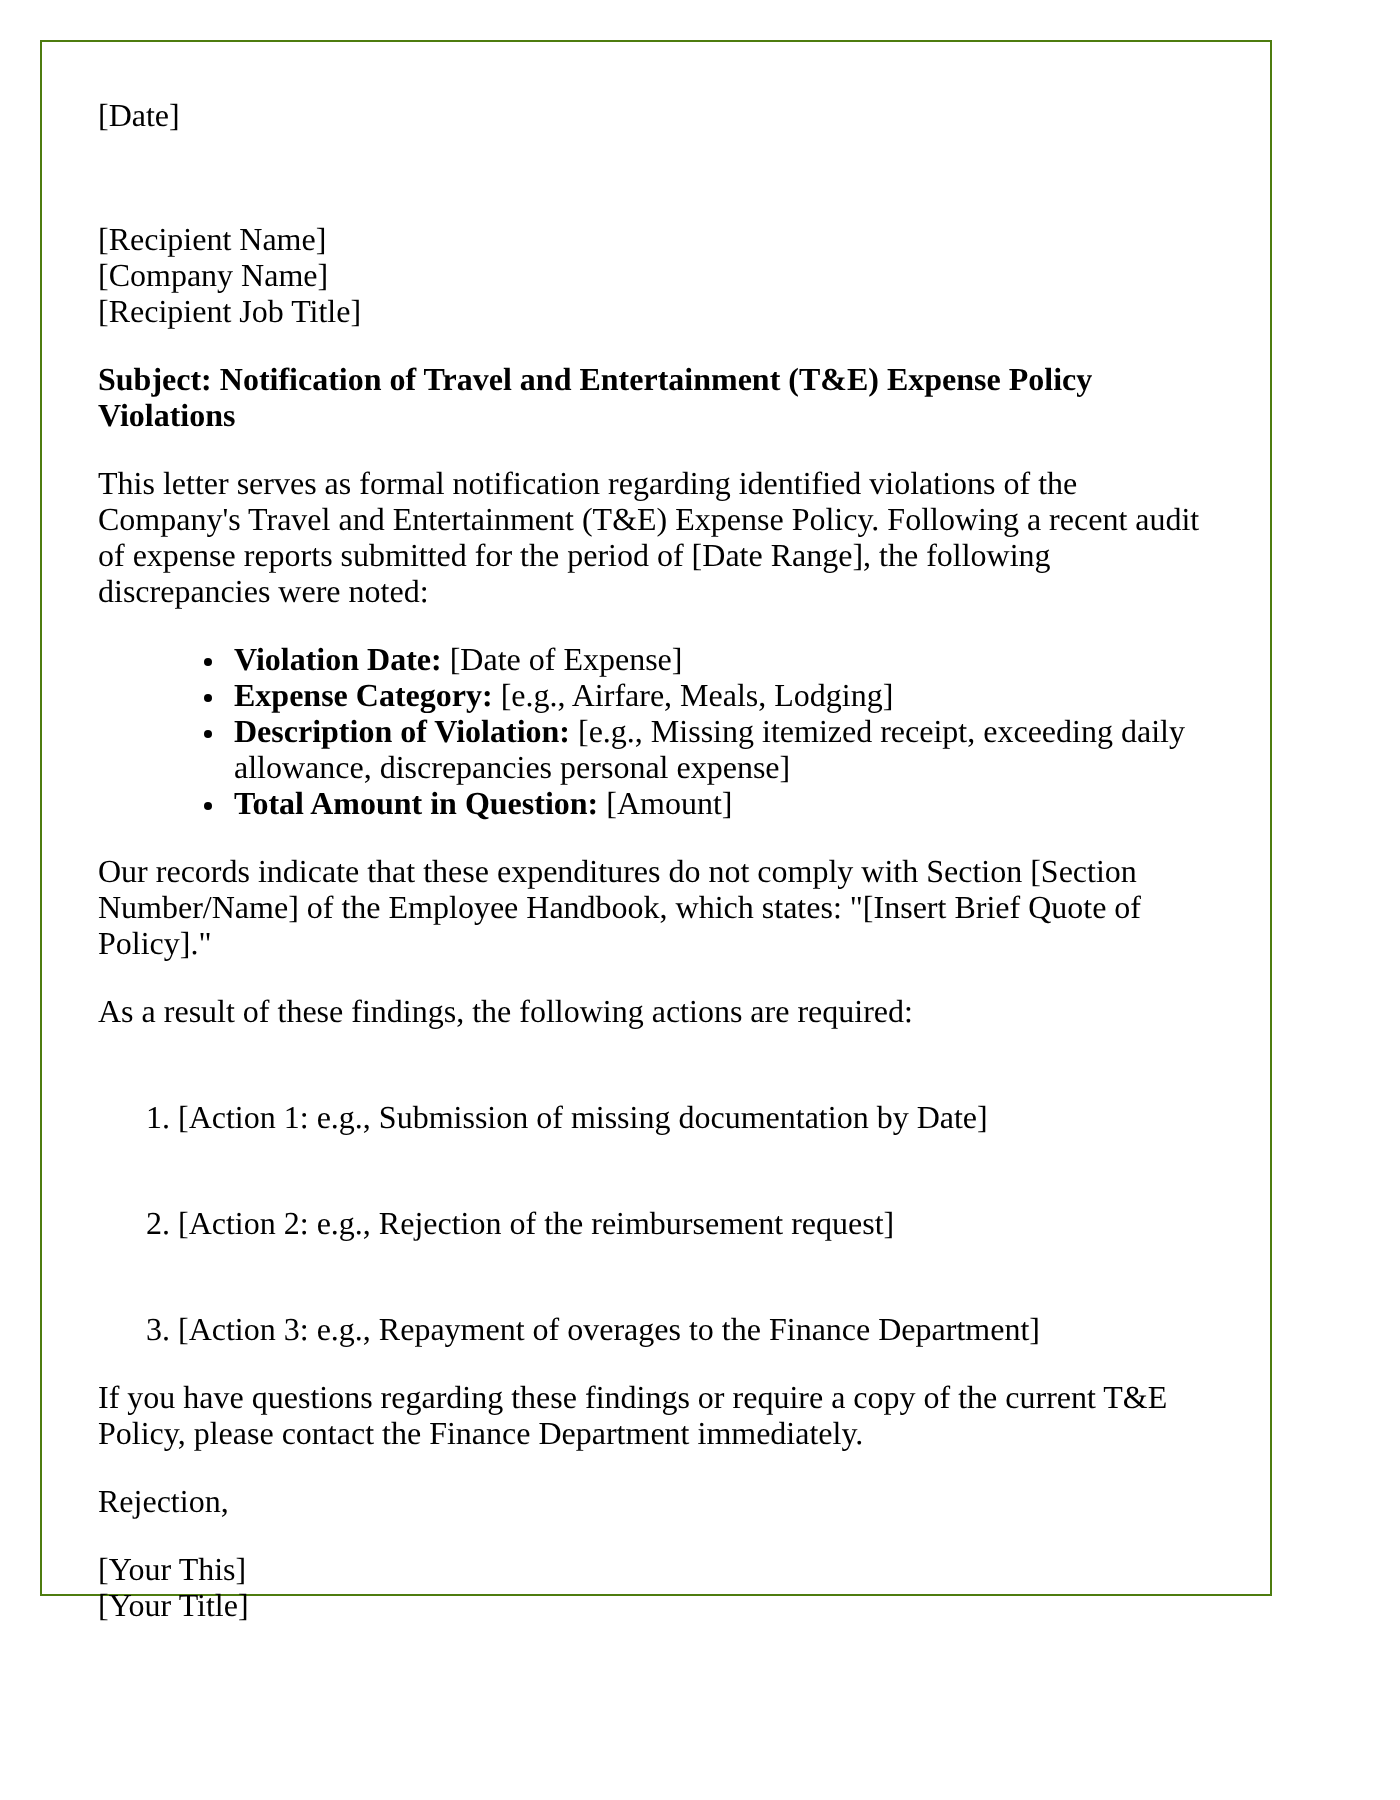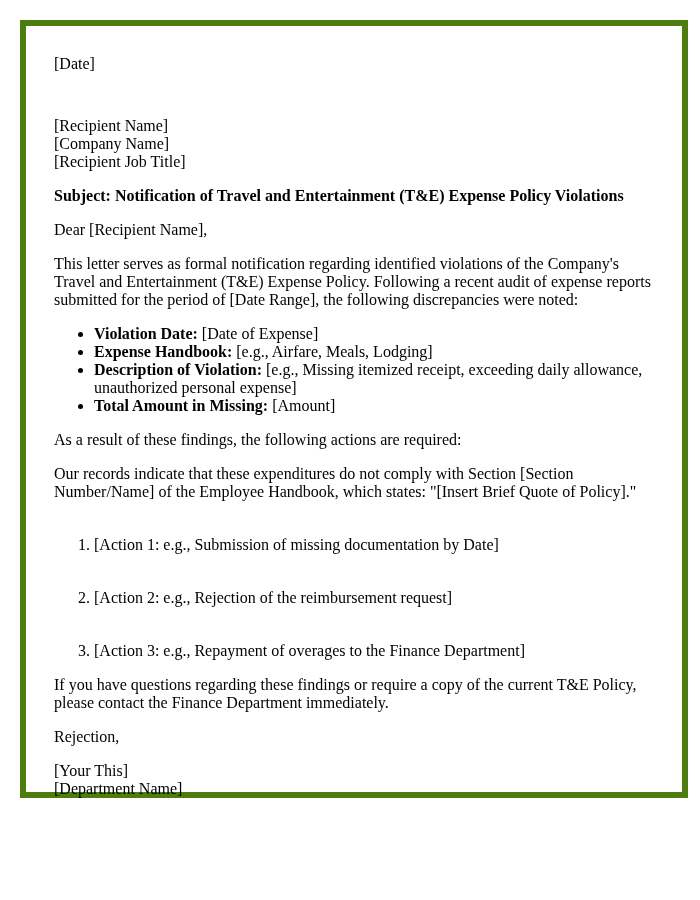--- a/index.html
+++ b/index.html
@@ -13,23 +13,23 @@
       position: relative;
       font-family: "Liberation Serif", "DejaVu Serif", serif;
       font-size: 16px;
       line-height: 18px;
       color: #000000;
     }
     .letter {
       position: absolute;
       left: 20px;
       top: 20px;
-      width: 668px;
+      width: 616px;
       height: 778px;
-      border: 6px solid #4d7c0f;
+      border: 1px solid #4d7c0f;
       box-sizing: border-box;
       padding: 29px 28px 0 28px;
     }
     p {
       margin: 0 0 16px 0;
     }
     .block-lines div {
       margin: 0;
     }
     .subject {
@@ -38,20 +38,21 @@
     }
     ul, ol {
       margin: 0 0 16px 0;
       padding-left: 40px;
     }
     li {
       margin: 0;
     }
     ul li {
       list-style-type: disc;
+      margin-left: 28px;
     }
     ol li {
       list-style-type: decimal;
       margin-top: 35px;
     }
     .lbl {
       font-weight: bold;
     }
   </style>
 </head>
@@ -62,44 +63,43 @@
   <p>[Date]</p>
 
   <div class="block-lines" style="margin-bottom:16px;margin-top:44px;">
     <div>[Recipient Name]</div>
     <div>[Company Name]</div>
     <div>[Recipient Job Title]</div>
   </div>
 
   <p class="subject">Subject: Notification of Travel and Entertainment (T&amp;E) Expense Policy Violations</p>
 
-  <p>Dear [Recipient Name],</p>
 
   <p>This letter serves as formal notification regarding identified violations of the Company's Travel and Entertainment (T&amp;E) Expense Policy. Following a recent audit of expense reports submitted for the period of [Date Range], the following discrepancies were noted:</p>
 
   <ul>
     <li><span class="lbl">Violation Date:</span><span> [Date of Expense]</span></li>
-    <li><span class="lbl">Expense Handbook:</span><span> [e.g., Airfare, Meals, Lodging]</span></li>
-    <li><span class="lbl">Description of Violation:</span><span> [e.g., Missing itemized receipt, exceeding daily allowance, unauthorized personal expense]</span></li>
-    <li><span class="lbl">Total Amount in Missing:</span><span> [Amount]</span></li>
+    <li><span class="lbl">Expense Category:</span><span> [e.g., Airfare, Meals, Lodging]</span></li>
+    <li><span class="lbl">Description of Violation:</span><span> [e.g., Missing itemized receipt, exceeding daily allowance, discrepancies personal expense]</span></li>
+    <li><span class="lbl">Total Amount in Question:</span><span> [Amount]</span></li>
   </ul>
 
+  <p>Our records indicate that these expenditures do not comply with Section [Section Number/Name] of the Employee Handbook, which states: "[Insert Brief Quote of Policy]."</p>
+
   <p>As a result of these findings, the following actions are required:</p>
-
-  <p>Our records indicate that these expenditures do not comply with Section [Section Number/Name] of the Employee Handbook, which states: "[Insert Brief Quote of Policy]."</p>
 
   <ol>
     <li>[Action 1: e.g., Submission of missing documentation by Date]</li>
     <li>[Action 2: e.g., Rejection of the reimbursement request]</li>
     <li>[Action 3: e.g., Repayment of overages to the Finance Department]</li>
   </ol>
 
 
   <p>If you have questions regarding these findings or require a copy of the current T&amp;E Policy, please contact the Finance Department immediately.</p>
 
   <p>Rejection,</p>
 
   <div class="block-lines">
     <div>[Your This]</div>
-    <div>[Department Name]</div>
+    <div>[Your Title]</div>
   </div>
 
 </div>
 
 </body></html>

